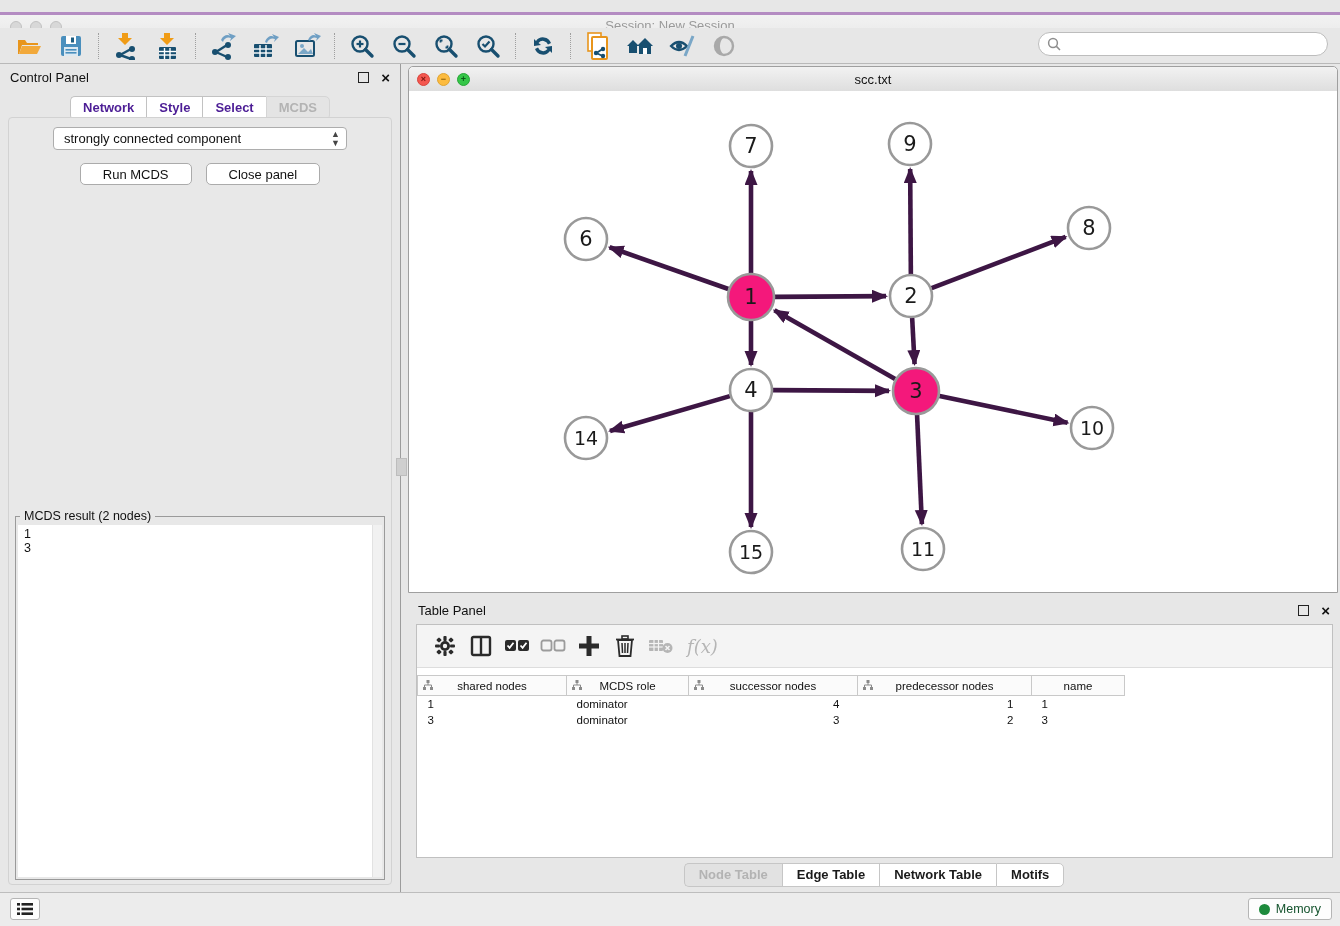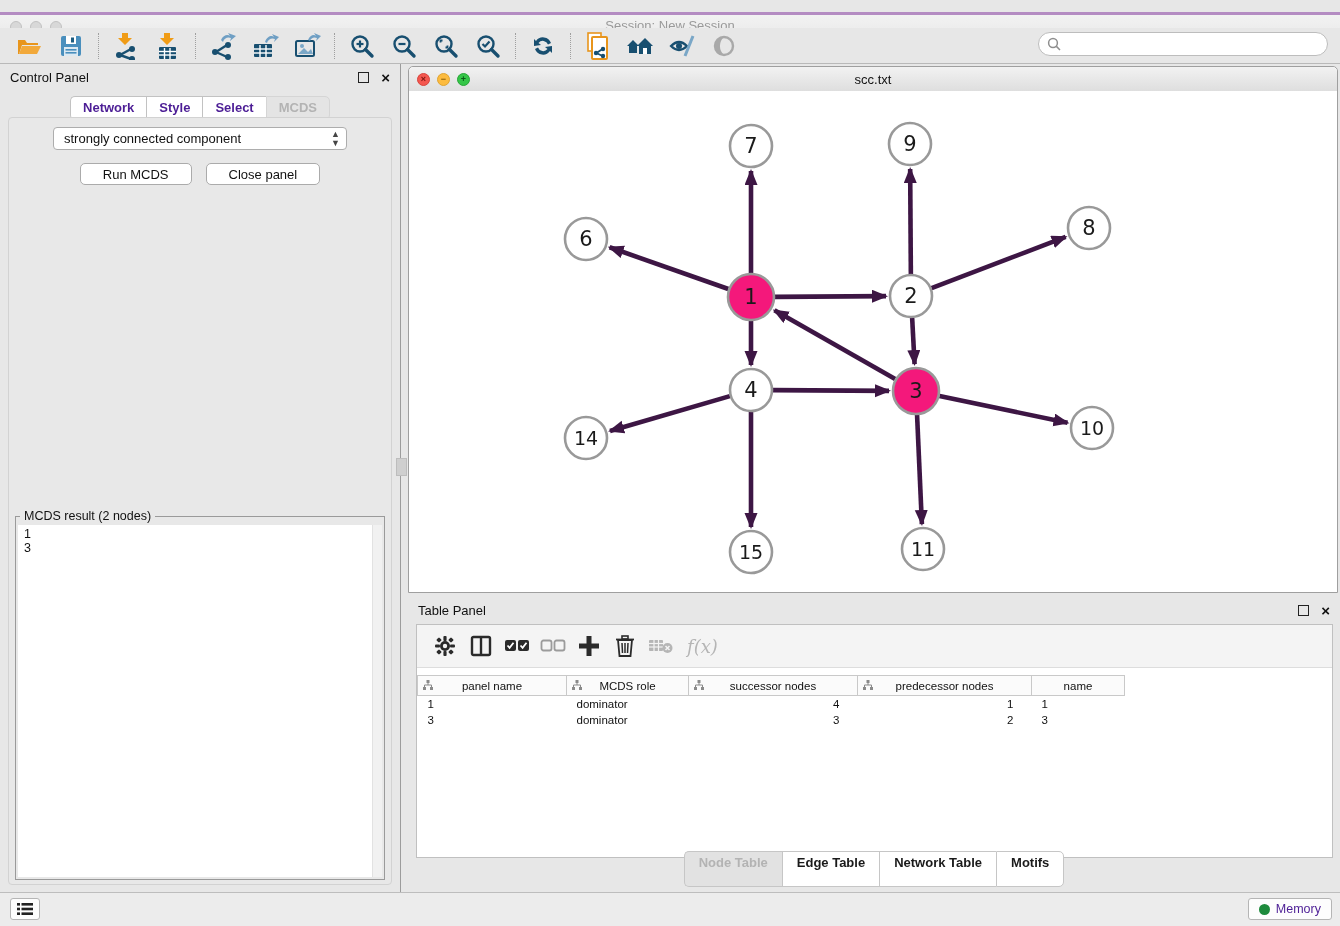--- a/index.html
+++ b/index.html
@@ -73,30 +73,30 @@
   .tp-toolbar{height:42px;background:#f4f4f4;border-bottom:1px solid #ddd;display:flex;align-items:center;padding-left:10px;}
   .tp-icon{width:26px;height:26px;margin:0 5px;display:flex;align-items:center;justify-content:center;}
   .fx{font-family:"DejaVu Serif",serif;font-style:italic;font-size:18px;color:#b5b5b5;margin-left:8px;}
   .grid-table{border-collapse:collapse;margin-top:7px;font-size:11.5px;color:#111;table-layout:fixed;}
   .grid-table th{background:#fbfbfb;border:1px solid #c9c9c9;font-weight:400;height:19px;padding:0 4px;
     text-align:center;position:relative;overflow:hidden;white-space:nowrap;}
   .grid-table th .hicon{position:absolute;left:5px;top:4px;}
   .grid-table td{height:16px;padding:0 10px;border:none;white-space:nowrap;overflow:hidden;}
   .grid-table td.r{text-align:right;padding-right:18px;}
   .tp-tabs{position:absolute;left:0;right:0;bottom:6px;display:flex;justify-content:center;}
-  .tp-tab{border:1px solid #c6c6c6;background:#fff;padding:3px 14px 16px;font-size:13px;font-weight:700;color:#1a1a1a;border-right:none;}
+  .tp-tab{border:1px solid #c6c6c6;background:#fff;padding:3px 14px 4px;font-size:13px;font-weight:700;color:#1a1a1a;border-right:none;}
   .tp-tab:first-child{border-top-left-radius:5px;border-bottom-left-radius:5px;}
   .tp-tab:last-child{border-right:1px solid #c6c6c6;border-top-right-radius:5px;border-bottom-right-radius:5px;}
   .tp-tab.active{background:#e2e2e2;color:#b3b3b3;}
   
   .statusbar{position:absolute;left:0;right:0;bottom:0;height:33px;background:#ececec;border-top:1px solid #bdbdbd;}
   .sb-btn{position:absolute;top:5px;height:22px;background:#fdfdfd;border:1px solid #b5b5b5;border-radius:3px;
     display:flex;align-items:center;justify-content:center;box-sizing:border-box;}
   .sb-list{left:10px;width:30px;}
-  .sb-memory{right:8px;padding:0 10px;font-size:12.5px;color:#4c1d95;gap:6px;justify-content:space-between;}
+  .sb-memory{right:8px;padding:0 10px;font-size:12.5px;color:#14532d;gap:6px;justify-content:space-between;}
   .mem-dot{width:11px;height:11px;border-radius:50%;background:#1d8a3c;display:inline-block;}
 </style>
 </head>
 <body>
 
 <div class="titlebar">
   <div class="accent"></div>
   <div class="tl-group">
     <span class="tl"></span>
     <span class="tl"></span>
@@ -476,21 +476,21 @@
           <tr id="table-head-row">
             <th style="width: 140px;"><svg class="hicon" width="10" height="10" viewBox="0 0 10 10">
                 <g fill="#8a8a8a">
                   <rect x="3.5" y="0" width="3" height="3"></rect>
                   <rect x="0" y="7" width="3" height="3"></rect>
                   <rect x="7" y="7" width="3" height="3"></rect>
                 </g>
                 <g stroke="#8a8a8a" stroke-width="1">
                   <path d="M5 3 L5 5 M1.5 7 L1.5 5 L8.5 5 L8.5 7" fill="none"></path>
                 </g>
-              </svg><span>panel name</span></th>
+              </svg><span>shared nodes</span></th>
             <th style="width: 113px;"><svg class="hicon" width="10" height="10" viewBox="0 0 10 10">
                 <g fill="#8a8a8a">
                   <rect x="3.5" y="0" width="3" height="3"></rect>
                   <rect x="0" y="7" width="3" height="3"></rect>
                   <rect x="7" y="7" width="3" height="3"></rect>
                 </g>
                 <g stroke="#8a8a8a" stroke-width="1">
                   <path d="M5 3 L5 5 M1.5 7 L1.5 5 L8.5 5 L8.5 7" fill="none"></path>
                 </g>
               </svg><span>MCDS role</span></th>

